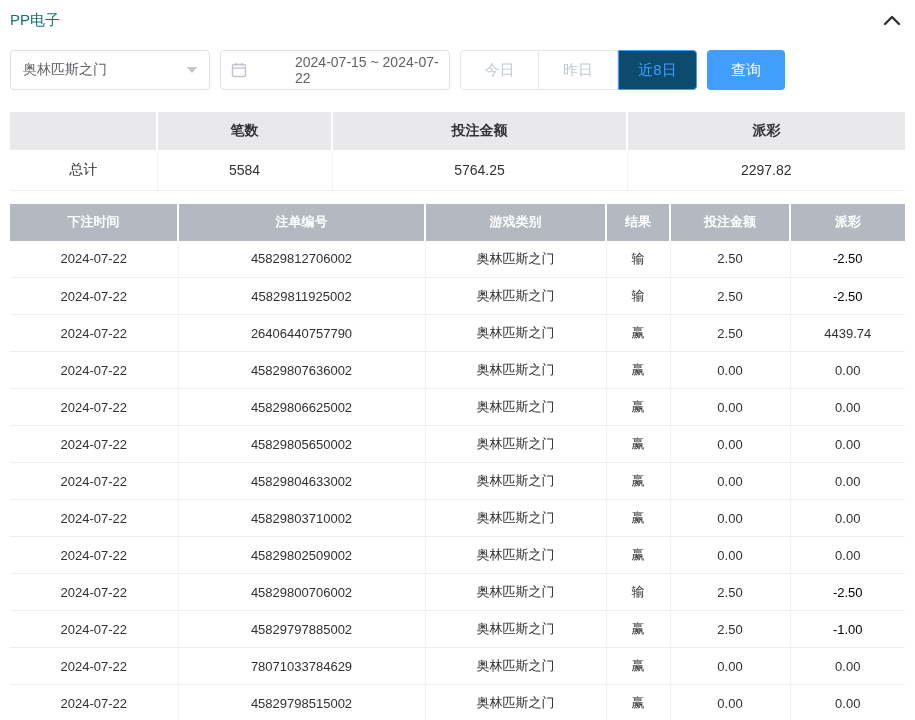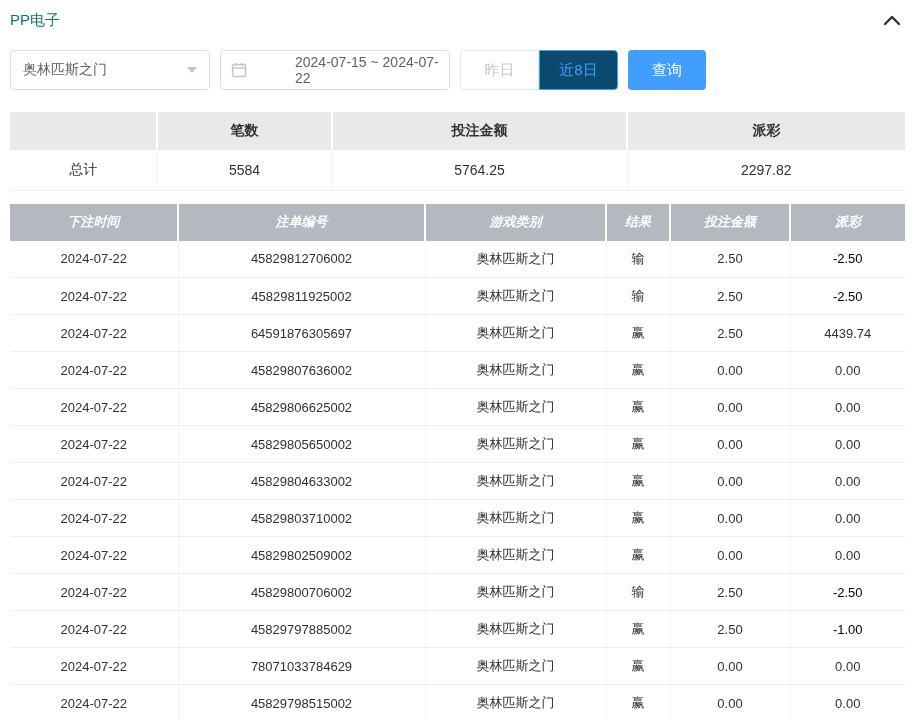--- a/index.html
+++ b/index.html
@@ -77,21 +77,20 @@
     border-right: 1px solid #f2f3f5;
   }
   .summary-table td:last-child { border-right: none; }
 
   
   .data-table { margin-top: 13px; font-size: 13px; }
   .data-table th {
     height: 37px; background: #b4b8c1; color: #fff;
     font-weight: 700; text-align: center;
     border-right: 2px solid #fff;
-    font-style: italic;
   }
   .data-table th:last-child { border-right: none; }
   .data-table td {
     height: 37px; background: #fff; text-align: center; color: #303133;
     border-bottom: 1px solid #ebeef5;
     border-right: 1px solid #f2f3f5;
   }
   .data-table td:last-child { border-right: none; }
   .data-table td.neg { color: #000000; }
 </style>
@@ -120,20 +119,21 @@
       <svg width="16" height="16" viewBox="0 0 16 16">
         <rect x="1.5" y="2.5" width="13" height="12" rx="1.5" fill="none" stroke="#c0c4cc" stroke-width="1.4"></rect>
         <line x1="1.5" y1="6" x2="14.5" y2="6" stroke="#c0c4cc" stroke-width="1.4"></line>
         <line x1="5" y1="1" x2="5" y2="4" stroke="#c0c4cc" stroke-width="1.4"></line>
         <line x1="11" y1="1" x2="11" y2="4" stroke="#c0c4cc" stroke-width="1.4"></line>
       </svg>
       <span>2024-07-15 ~ 2024-07-22</span>
     </div>
 
     <div class="btn-group">
+      <button class="qbtn">今日</button>
       <button class="qbtn">昨日</button>
       <button class="qbtn active">近8日</button>
     </div>
 
     <button class="search-btn">查询</button>
   </div>
 
   <table class="summary-table">
     <colgroup>
       <col style="width:147px">
@@ -190,21 +190,21 @@
         <tr>
           <td>2024-07-22</td>
           <td>45829811925002</td>
           <td>奥林匹斯之门</td>
           <td>输</td>
           <td>2.50</td>
           <td class="neg">-2.50</td>
         </tr>
         <tr>
           <td>2024-07-22</td>
-          <td>64591876305697</td>
+          <td>26406440757790</td>
           <td>奥林匹斯之门</td>
           <td>赢</td>
           <td>2.50</td>
           <td>4439.74</td>
         </tr>
         <tr>
           <td>2024-07-22</td>
           <td>45829807636002</td>
           <td>奥林匹斯之门</td>
           <td>赢</td>

